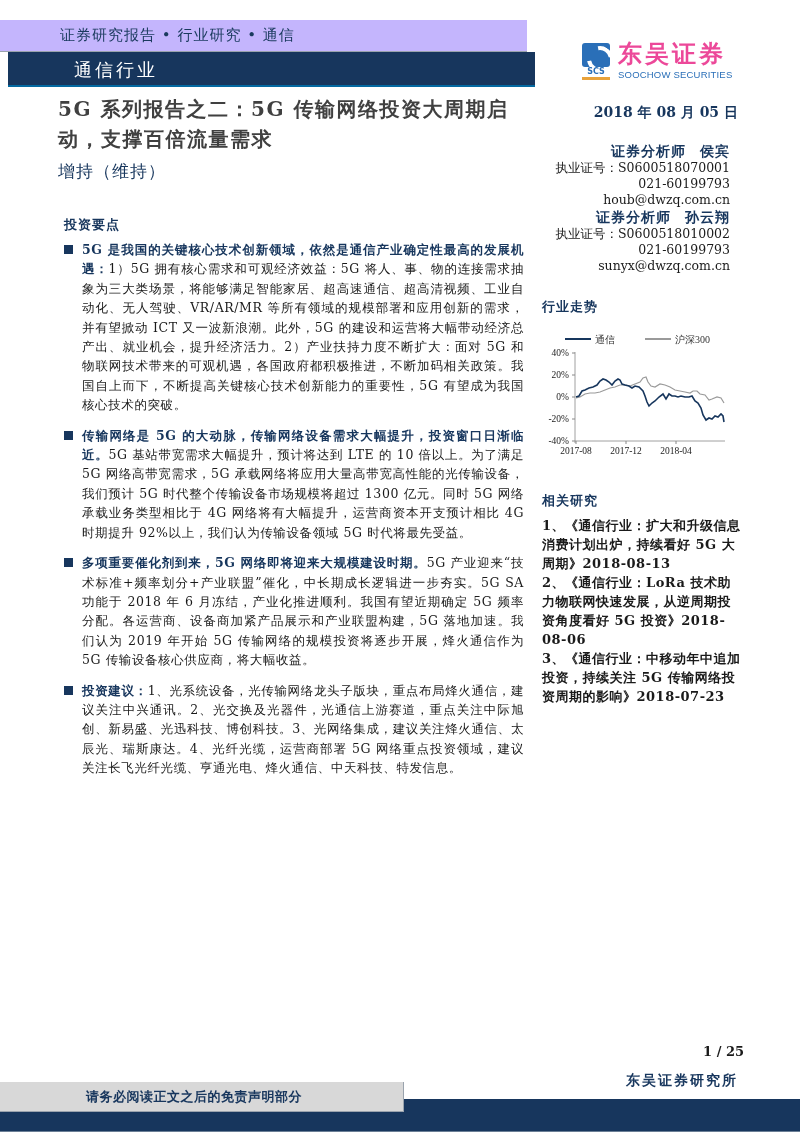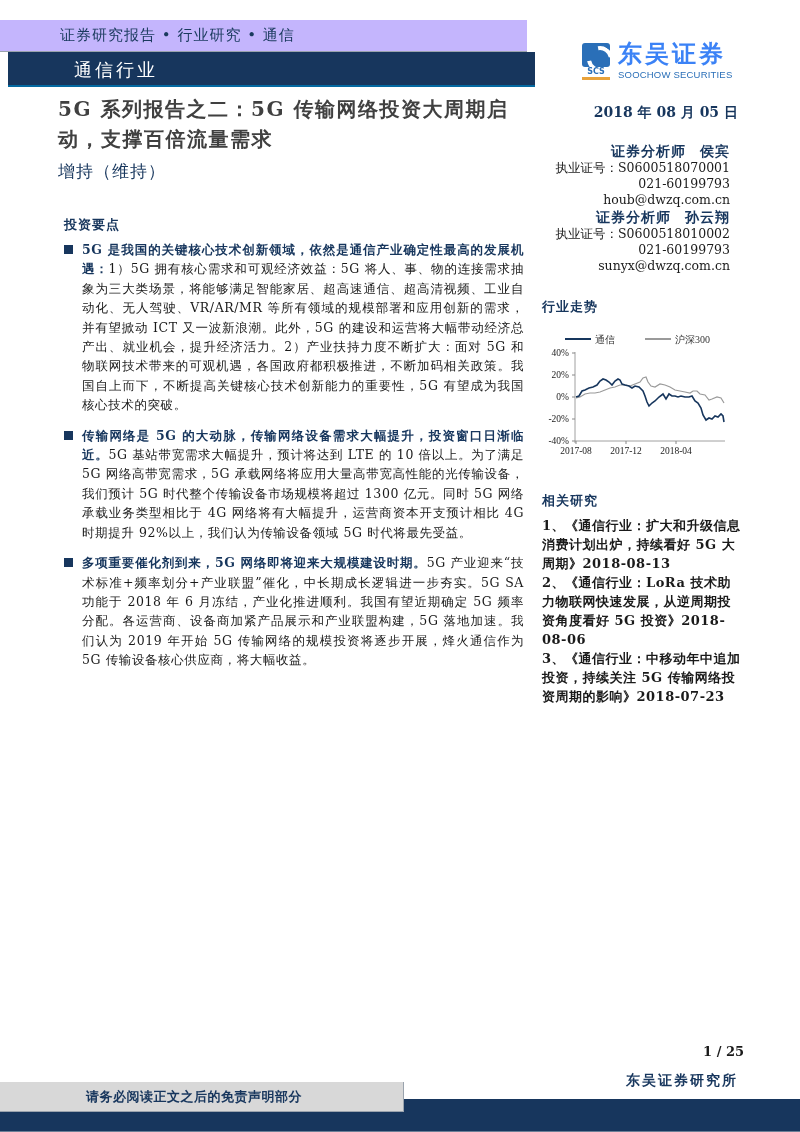--- a/index.html
+++ b/index.html
@@ -11,21 +11,21 @@
   .hdr-gray span { position: absolute; left: 60px; top: 6px; font-size: 15px; color: #1a3a5e; letter-spacing: 1px; font-family: "DejaVu Serif", serif; }
   .hdr-navy { position: absolute; left: 8px; top: 52px; width: 527px; height: 35px; background: #17365d; border-bottom: 2px solid #0369a1; }
   .hdr-navy span { position: absolute; left: 66px; top: 6px; font-size: 18px; color: #ffffff; letter-spacing: 3px; font-family: "DejaVu Serif", serif; }
 
   
   .logo { position: absolute; left: 582px; top: 40px; width: 170px; height: 44px; }
   .logo .mark { position: absolute; left: 0; top: 3px; width: 28px; height: 24px; background: #2a6fb8; border-radius: 3px; overflow: hidden; }
   .logo .mark::before { content: ""; position: absolute; left: 5px; top: 3px; width: 18px; height: 18px; border: 4px solid #ffffff; border-radius: 50%; border-right-color: transparent; border-left-color: transparent; transform: rotate(35deg); }
   .logo .scs { position: absolute; left: 0; top: 28px; width: 28px; font-size: 8px; font-weight: bold; color: #2a6fb8; font-family: "DejaVu Sans", sans-serif; text-align: center; line-height: 8px; }
   .logo .scs-bar { position: absolute; left: 0; top: 37px; width: 28px; height: 3px; background: #e8a23a; }
-  .logo .cn { position: absolute; left: 36px; top: 0px; font-size: 24px; font-weight: bold; color: #3b82f6; letter-spacing: 3px; font-family: "DejaVu Sans", sans-serif; line-height: 28px; }
+  .logo .cn { position: absolute; left: 36px; top: 0px; font-size: 24px; font-weight: bold; color: #ec4899; letter-spacing: 3px; font-family: "DejaVu Sans", sans-serif; line-height: 28px; }
   .logo .en { position: absolute; left: 36px; top: 29px; font-size: 9.5px; color: #2a6fb8; font-family: "Liberation Sans", sans-serif; letter-spacing: 0.2px; }
 
   
   .title { position: absolute; left: 58px; top: 94px; width: 470px; font-size: 20px; font-weight: bold; color: #404040; line-height: 30px; letter-spacing: 1.5px; }
   .rating { position: absolute; left: 58px; top: 160px; font-size: 17px; color: #17365d; letter-spacing: 1px; }
 
   
   .date { position: absolute; right: 62px; top: 104px; font-size: 14px; font-weight: bold; color: #17365d; }
   .analyst { position: absolute; right: 70px; width: 200px; text-align: right; font-size: 12.5px; line-height: 16px; }
   .analyst .role { font-size: 14px; font-weight: bold; color: #17365d; letter-spacing: 1px; line-height: 18px; }
@@ -141,20 +141,24 @@
     <span class="lead">5G 是我国的关键核心技术创新领域，依然是通信产业确定性最高的发展机遇：</span><span>1）5G 拥有核心需求和可观经济效益：5G 将人、事、物的连接需求抽象为三大类场景，将能够满足智能家居、超高速通信、超高清视频、工业自动化、无人驾驶、VR/AR/MR 等所有领域的规模部署和应用创新的需求，并有望掀动 ICT 又一波新浪潮。此外，5G 的建设和运营将大幅带动经济总产出、就业机会，提升经济活力。2）产业扶持力度不断扩大：面对 5G 和物联网技术带来的可观机遇，各国政府都积极推进，不断加码相关政策。我国自上而下，不断提高关键核心技术创新能力的重要性，5G 有望成为我国核心技术的突破。</span>
   </div>
   <div class="bullet">
     <span class="sq"></span>
     <span class="lead">传输网络是 5G 的大动脉，传输网络设备需求大幅提升，投资窗口日渐临近。</span><span>5G 基站带宽需求大幅提升，预计将达到 LTE 的 10 倍以上。为了满足 5G 网络高带宽需求，5G 承载网络将应用大量高带宽高性能的光传输设备，我们预计 5G 时代整个传输设备市场规模将超过 1300 亿元。同时 5G 网络承载业务类型相比于 4G 网络将有大幅提升，运营商资本开支预计相比 4G 时期提升 92%以上，我们认为传输设备领域 5G 时代将最先受益。</span>
   </div>
   <div class="bullet">
     <span class="sq"></span>
     <span class="lead">多项重要催化剂到来，5G 网络即将迎来大规模建设时期。</span><span>5G 产业迎来“技术标准+频率划分+产业联盟”催化，中长期成长逻辑进一步夯实。5G SA 功能于 2018 年 6 月冻结，产业化推进顺利。我国有望近期确定 5G 频率分配。各运营商、设备商加紧产品展示和产业联盟构建，5G 落地加速。我们认为 2019 年开始 5G 传输网络的规模投资将逐步开展，烽火通信作为 5G 传输设备核心供应商，将大幅收益。</span>
   </div>
+  <div class="bullet">
+    <span class="sq"></span>
+    <span class="lead">投资建议：</span><span>1、光系统设备，光传输网络龙头子版块，重点布局烽火通信，建议关注中兴通讯。2、光交换及光器件，光通信上游赛道，重点关注中际旭创、新易盛、光迅科技、博创科技。3、光网络集成，建议关注烽火通信、太辰光、瑞斯康达。4、光纤光缆，运营商部署 5G 网络重点投资领域，建议关注长飞光纤光缆、亨通光电、烽火通信、中天科技、特发信息。</span>
+  </div>
 </div>
 
 <div class="pgnum">1 / 25</div>
 <div class="footer-org">东吴证券研究所</div>
 <div class="ftr-navy"></div>
 <div class="ftr-gray">
   <span>请务必阅读正文之后的免责声明部分</span>
 </div>
 
 </body></html>

